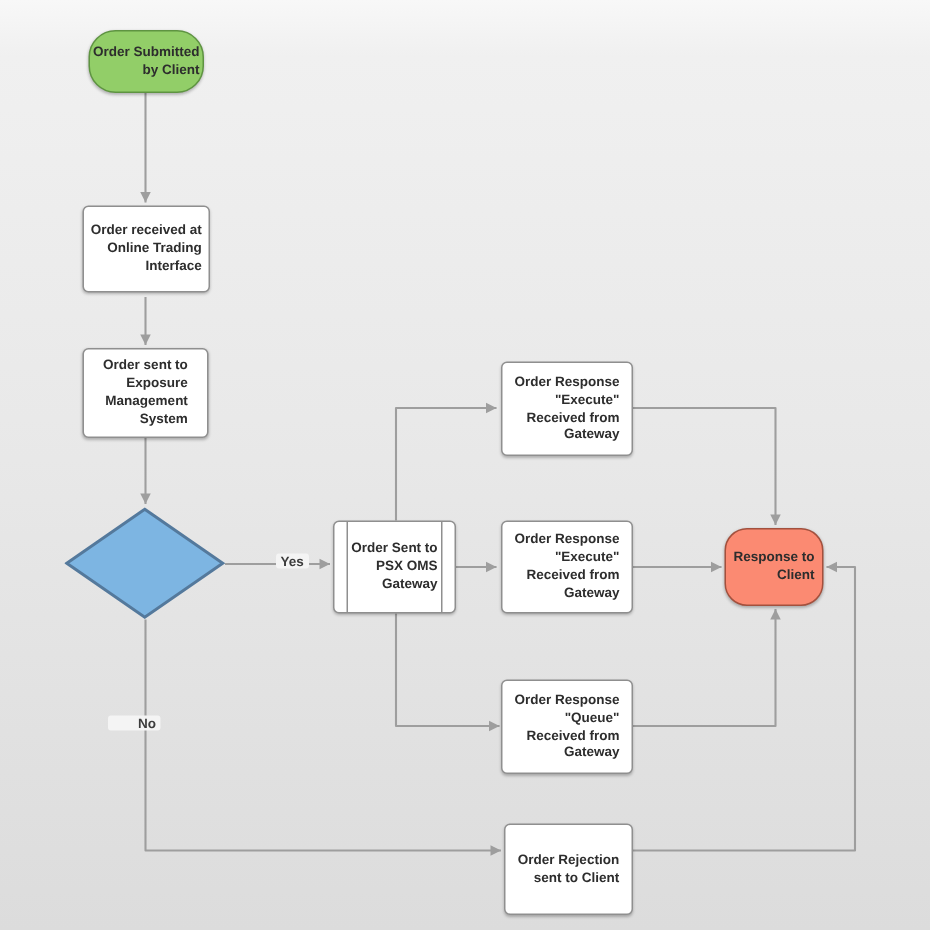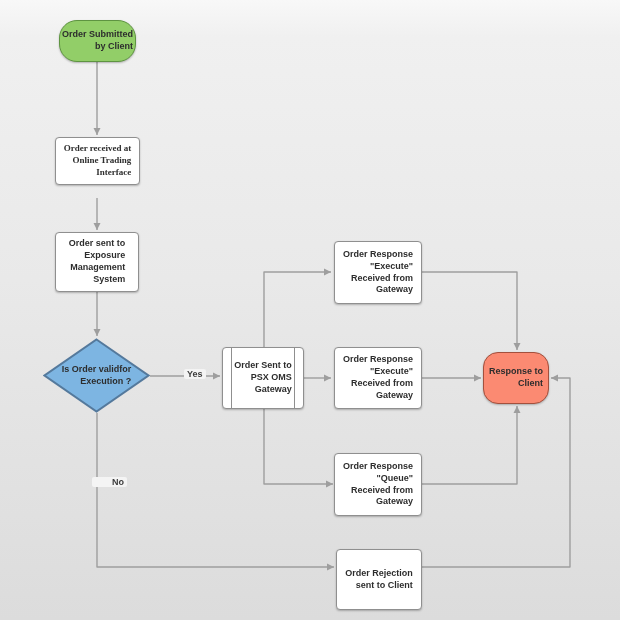--- a/index.html
+++ b/index.html
@@ -20,21 +20,21 @@
   }
   .process{
     background:var(--node-fill);
     border:1.4px solid var(--node-border);
     border-radius:4px;
     box-shadow:0 1px 2px rgba(0,0,0,0.25);
   }
   #n-start{left:59px;top:20px;width:77px;height:42px;border-radius:18px;
     background:var(--start-fill);border:1.6px solid var(--start-border);
     box-shadow:0 1px 2px rgba(0,0,0,0.25);}
-  #n-received{left:55px;top:137px;width:85px;height:48px;font-family:Liberation Serif, serif;}
+  #n-received{left:55px;top:137px;width:85px;height:58px;}
   #n-exposure{left:55px;top:232px;width:84px;height:60px;}
   #n-decision{left:43px;top:338px;width:107px;height:75px;background:none;border:none;}
   #n-decision svg{position:absolute;inset:0;}
   #n-decision .diamond-label{position:relative;z-index:1;}
   .diamond-shape{fill:var(--decision-fill);stroke:var(--decision-border);stroke-width:2;}
   #n-gateway{left:222px;top:347px;width:82px;height:62px;padding:0 11px;}
   .pp-line{position:absolute;top:0;bottom:0;width:0;border-left:1.3px solid var(--node-border);}
   .pp-left{left:8px;}
   .pp-right{right:8px;}
   #n-resp-top{left:334px;top:241px;width:88px;height:63px;}
@@ -42,21 +42,21 @@
   #n-resp-queue{left:334px;top:453px;width:88px;height:63px;}
   #n-client{left:483px;top:352px;width:66px;height:52px;border-radius:15px;
     background:var(--end-fill);border:1.6px solid var(--end-border);
     box-shadow:0 1px 2px rgba(0,0,0,0.25);}
   #n-rejection{left:336px;top:537px;width:86px;height:61px;margin-top:12px;}
   .edge-label{
     position:absolute;font-weight:bold;font-size:9px;color:#3c3c3c;
     background:#f4f4f4;padding:0 3px;border-radius:2px;z-index:2;
   }
   #lbl-yes{left:184px;top:369px;}
-  #lbl-no{left:92px;top:477px;padding-left:20px;}
+  #lbl-no{left:72px;top:477px;padding-left:20px;}
 </style>
 </head>
 <body>
 
 <div id="canvas">
 
   <svg id="edges" width="620" height="620" viewBox="0 0 620 620">
     <defs>
       <marker id="arr" viewBox="0 0 8 8" markerWidth="8" markerHeight="8" refX="7.5" refY="4" orient="auto" markerUnits="userSpaceOnUse">
         <path class="arrowhead" d="M0.5,0.5 L7.5,4 L0.5,7.5 Z"></path>
@@ -85,22 +85,20 @@
 
   <div class="node process" id="n-exposure">Order sent to
 Exposure
 Management
 System</div>
 
   <div class="node" id="n-decision">
     <svg width="107" height="75" viewBox="0 0 107 75">
       <polygon class="diamond-shape" points="53.5,1.5 105.5,37.5 53.5,73.5 1.5,37.5"></polygon>
     </svg>
-    <span class="diamond-label">Is Order validfor
-Execution ?</span>
   </div>
 
   <div class="node process" id="n-gateway">
     <span class="pp-line pp-left"></span>
     <span class="pp-line pp-right"></span>
     <span>Order Sent to
 PSX OMS
 Gateway</span>
   </div>
 

